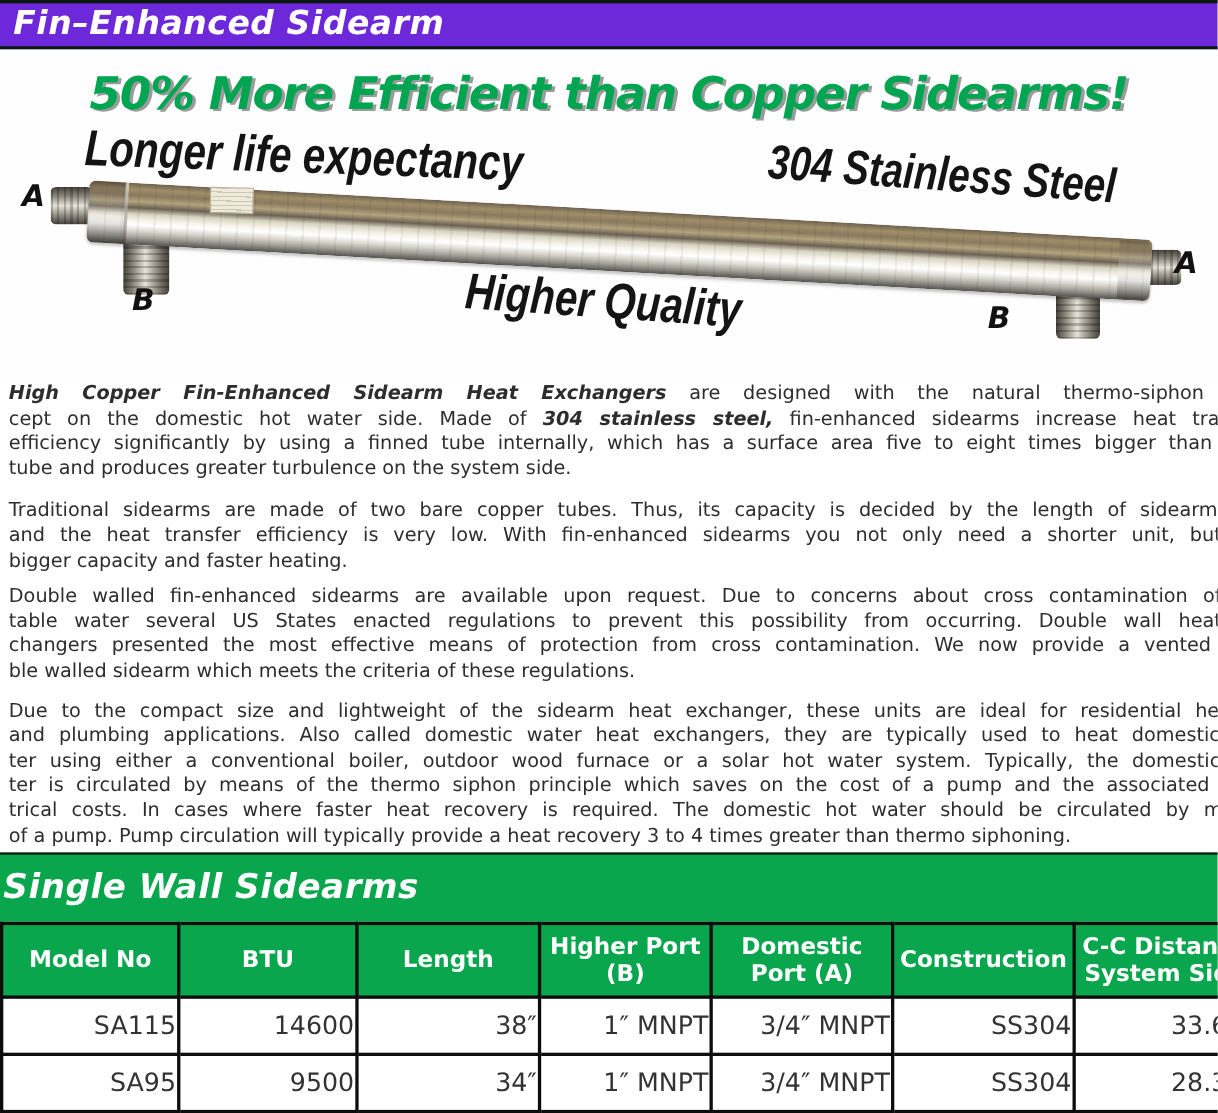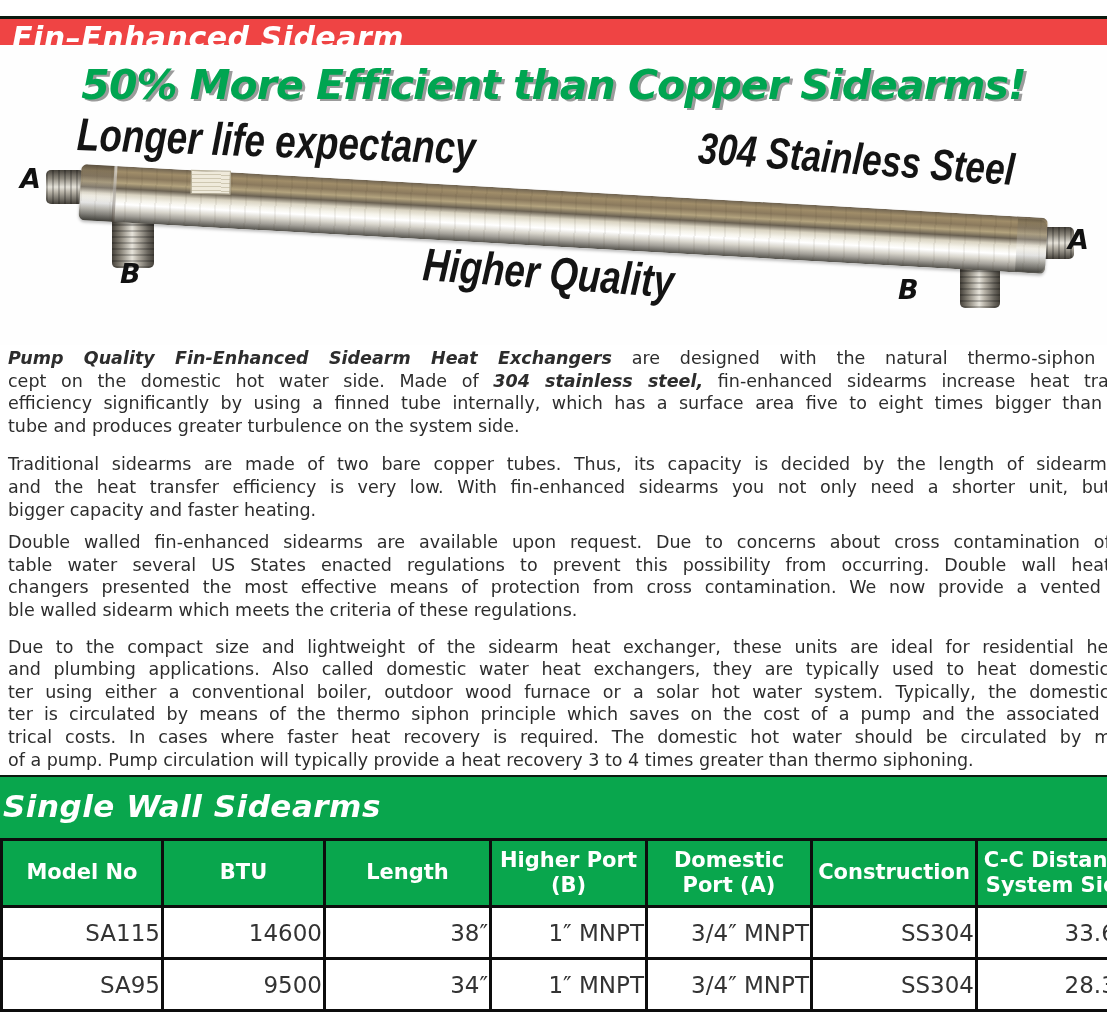--- a/index.html
+++ b/index.html
@@ -1,22 +1,22 @@
 <!DOCTYPE html>
 <html><head>
 <meta charset="utf-8">
 <style>
   html,body{margin:0;padding:0;}
   body{width:1107px;height:1012px;overflow:hidden;background:#ffffff;
        font-family:"DejaVu Sans",sans-serif;}
   .page{position:relative;width:1107px;height:1012px;overflow:hidden;background:#fff;}
 
   
-  .banner-top{position:absolute;left:0;top:16px;width:1107px;height:45px;
-    background:#ef4444;border-top:3px solid #0b1a0f;border-bottom:3px solid #0b1a0f;
+  .banner-top{position:absolute;left:0;top:0;width:1107px;height:45px;
+    background:#6d28d9;border-top:3px solid #0b1a0f;border-bottom:3px solid #0b1a0f;
     box-sizing:border-box;}
   .banner-top .title{display:block;padding-left:12px;line-height:37px;
     font-size:30px;font-weight:bold;font-style:italic;color:#ffffff;letter-spacing:.5px;}
 
   
   .hero{position:absolute;left:0;top:45px;width:1091px;height:300px;background:#fefefe;padding-left:35px;}
   .headline{position:absolute;left:0;top:16px;width:1107px;text-align:center;
     font-size:41px;font-weight:bold;font-style:italic;color:#00a551;
     letter-spacing:-1px;text-shadow:3px 2px 0 #9b9b9b;white-space:nowrap;}
   .cap{position:absolute;font-style:italic;color:#141414;white-space:nowrap;
@@ -121,21 +121,21 @@
     <div class="cap cap-higher">Higher Quality</div>
 
     <span class="plabel pl-a-left">A</span>
     <span class="plabel pl-b-left">B</span>
     <span class="plabel pl-b-right">B</span>
     <span class="plabel pl-a-right">A</span>
   </div>
 
   <div class="bodytext">
       <div class="para">
-        <div class="tline"><span class="bold">Pump Quality Fin-Enhanced Sidearm Heat Exchangers</span><span> are designed with the natural thermo-siphon con-</span></div>
+        <div class="tline"><span class="bold">High Copper Fin-Enhanced Sidearm Heat Exchangers</span><span> are designed with the natural thermo-siphon con-</span></div>
         <div class="tline"><span>cept on the domestic hot water side. Made of </span><span class="bold">304 stainless steel,</span><span> fin-enhanced sidearms increase heat transfer</span></div>
         <div class="tline">efficiency significantly by using a finned tube internally, which has a surface area five to eight times bigger than bare</div>
         <div class="tline last">tube and produces greater turbulence on the system side.</div>
       </div>
       <div class="para">
         <div class="tline">Traditional sidearms are made of two bare copper tubes. Thus, its capacity is decided by the length of sidearm-tube</div>
         <div class="tline">and the heat transfer efficiency is very low. With fin-enhanced sidearms you not only need a shorter unit, but get</div>
         <div class="tline last">bigger capacity and faster heating.</div>
       </div>
       <div class="para">

